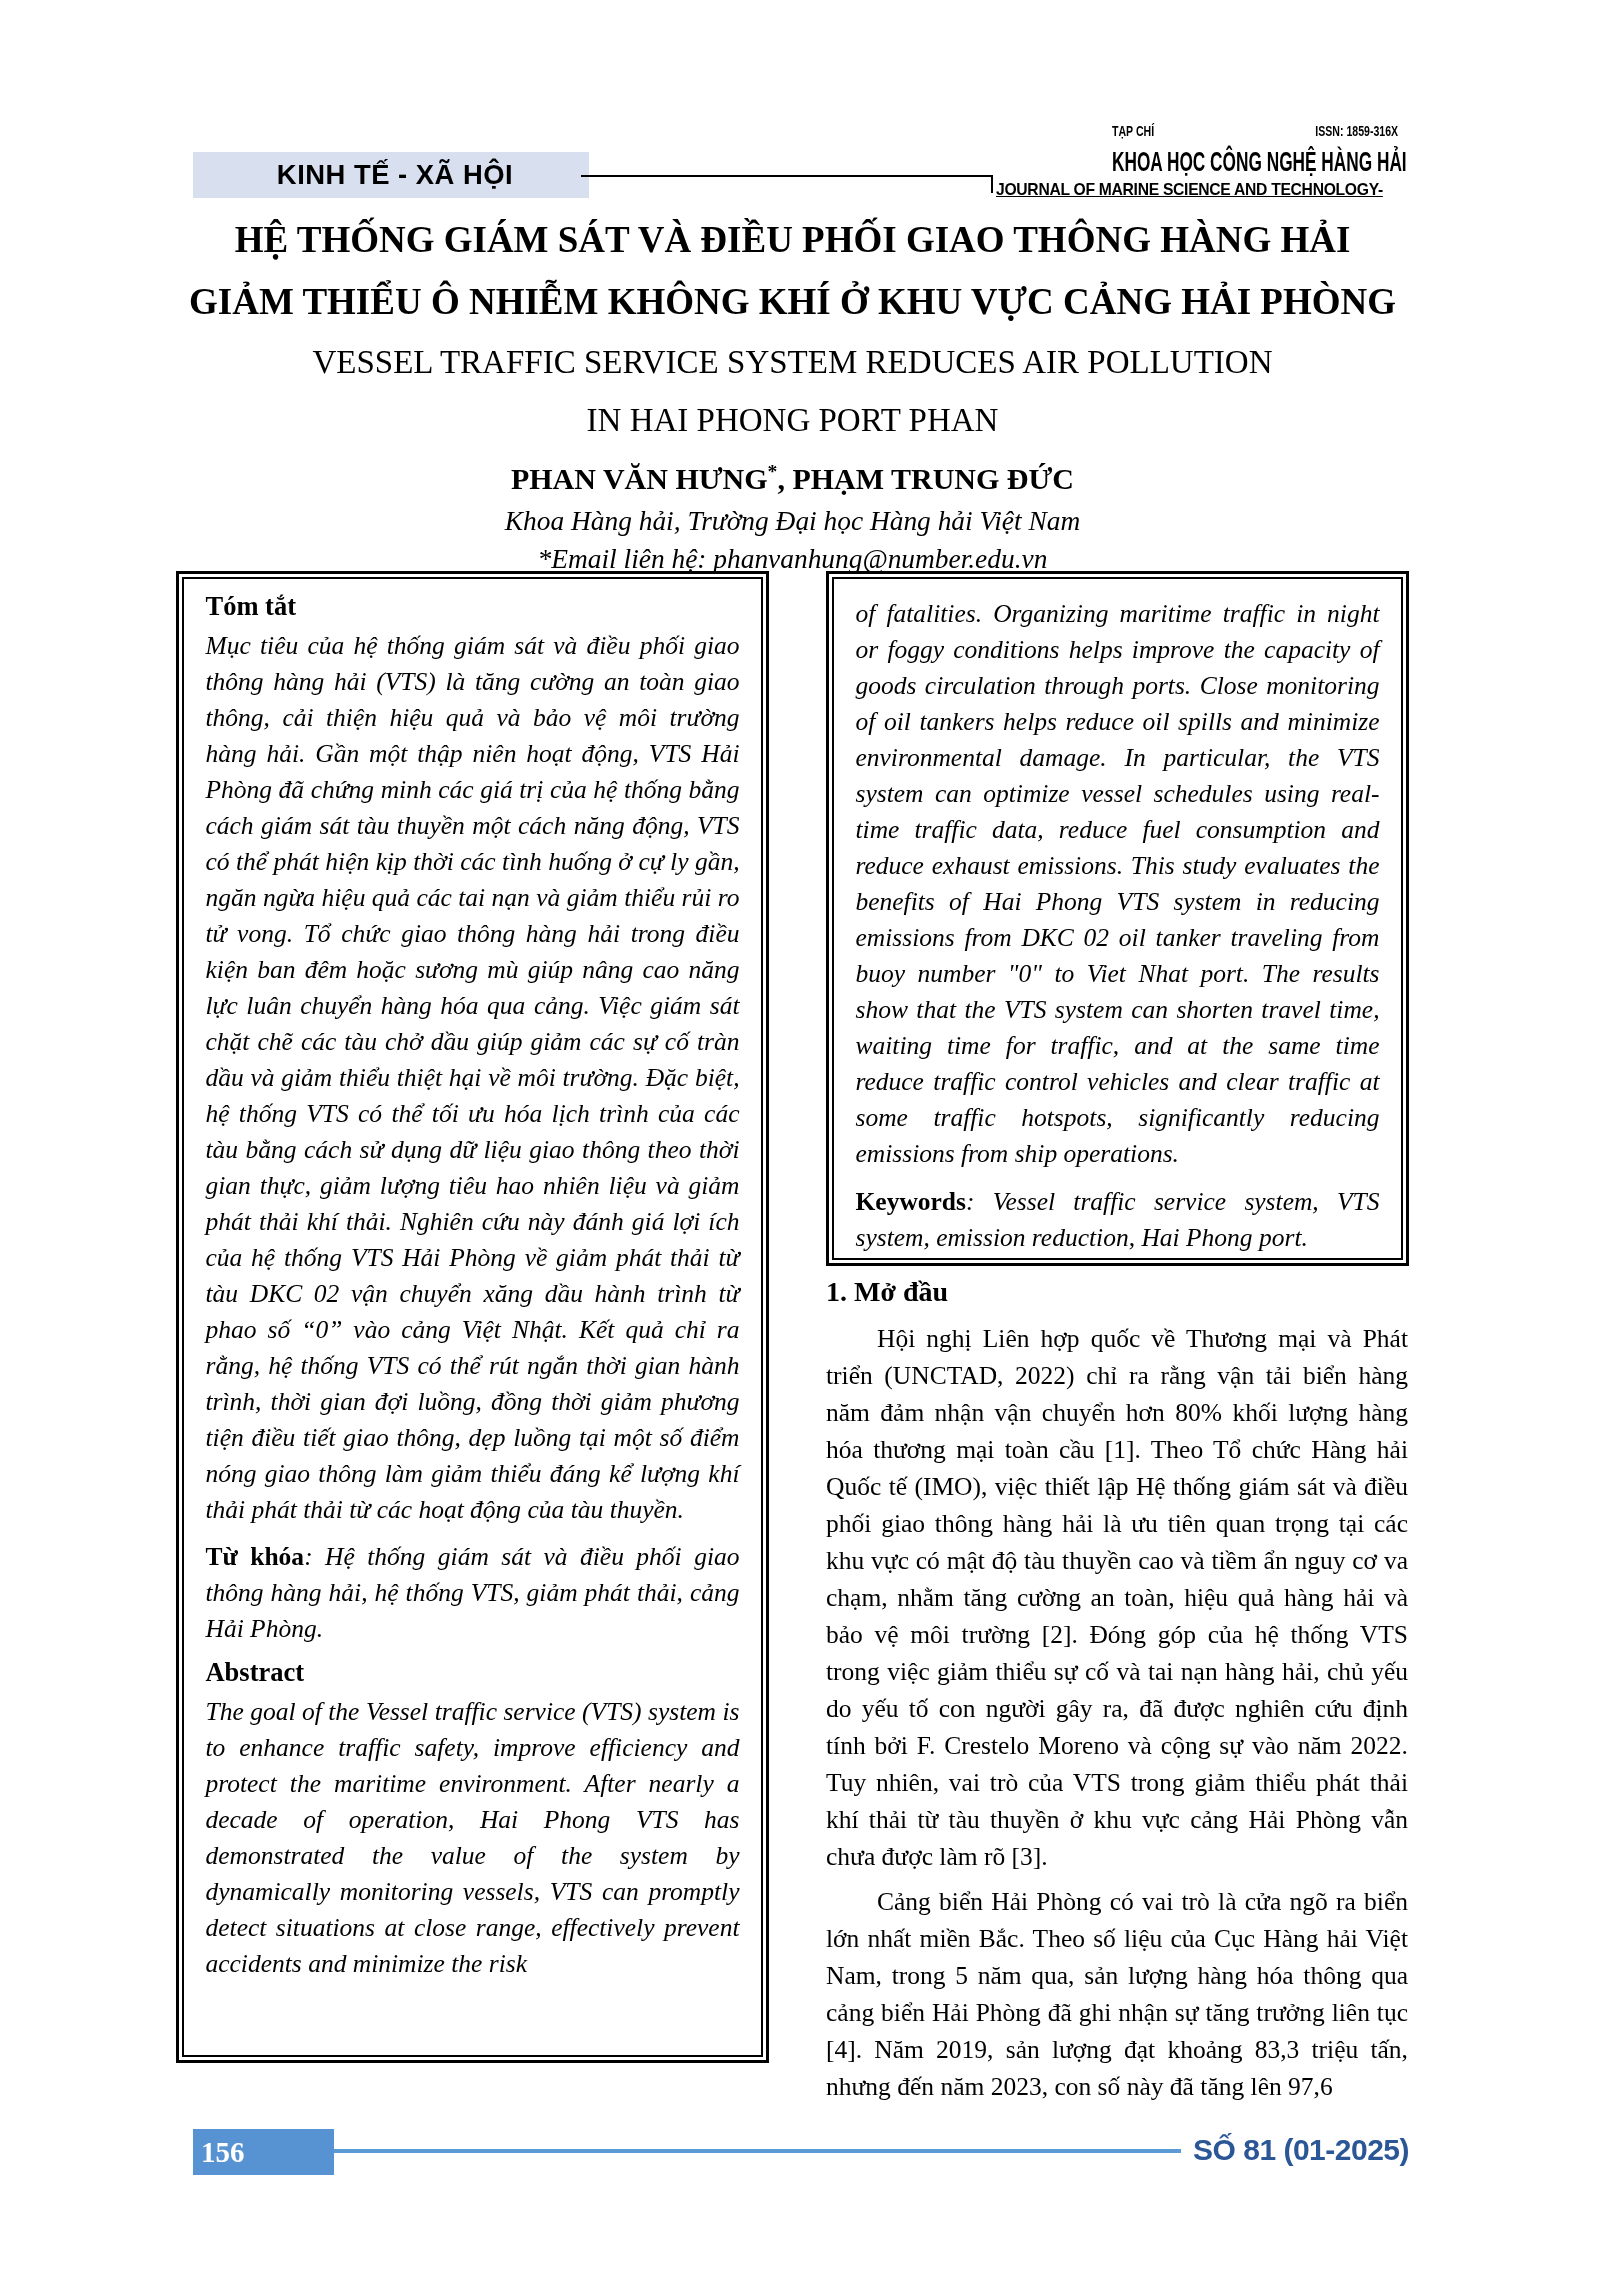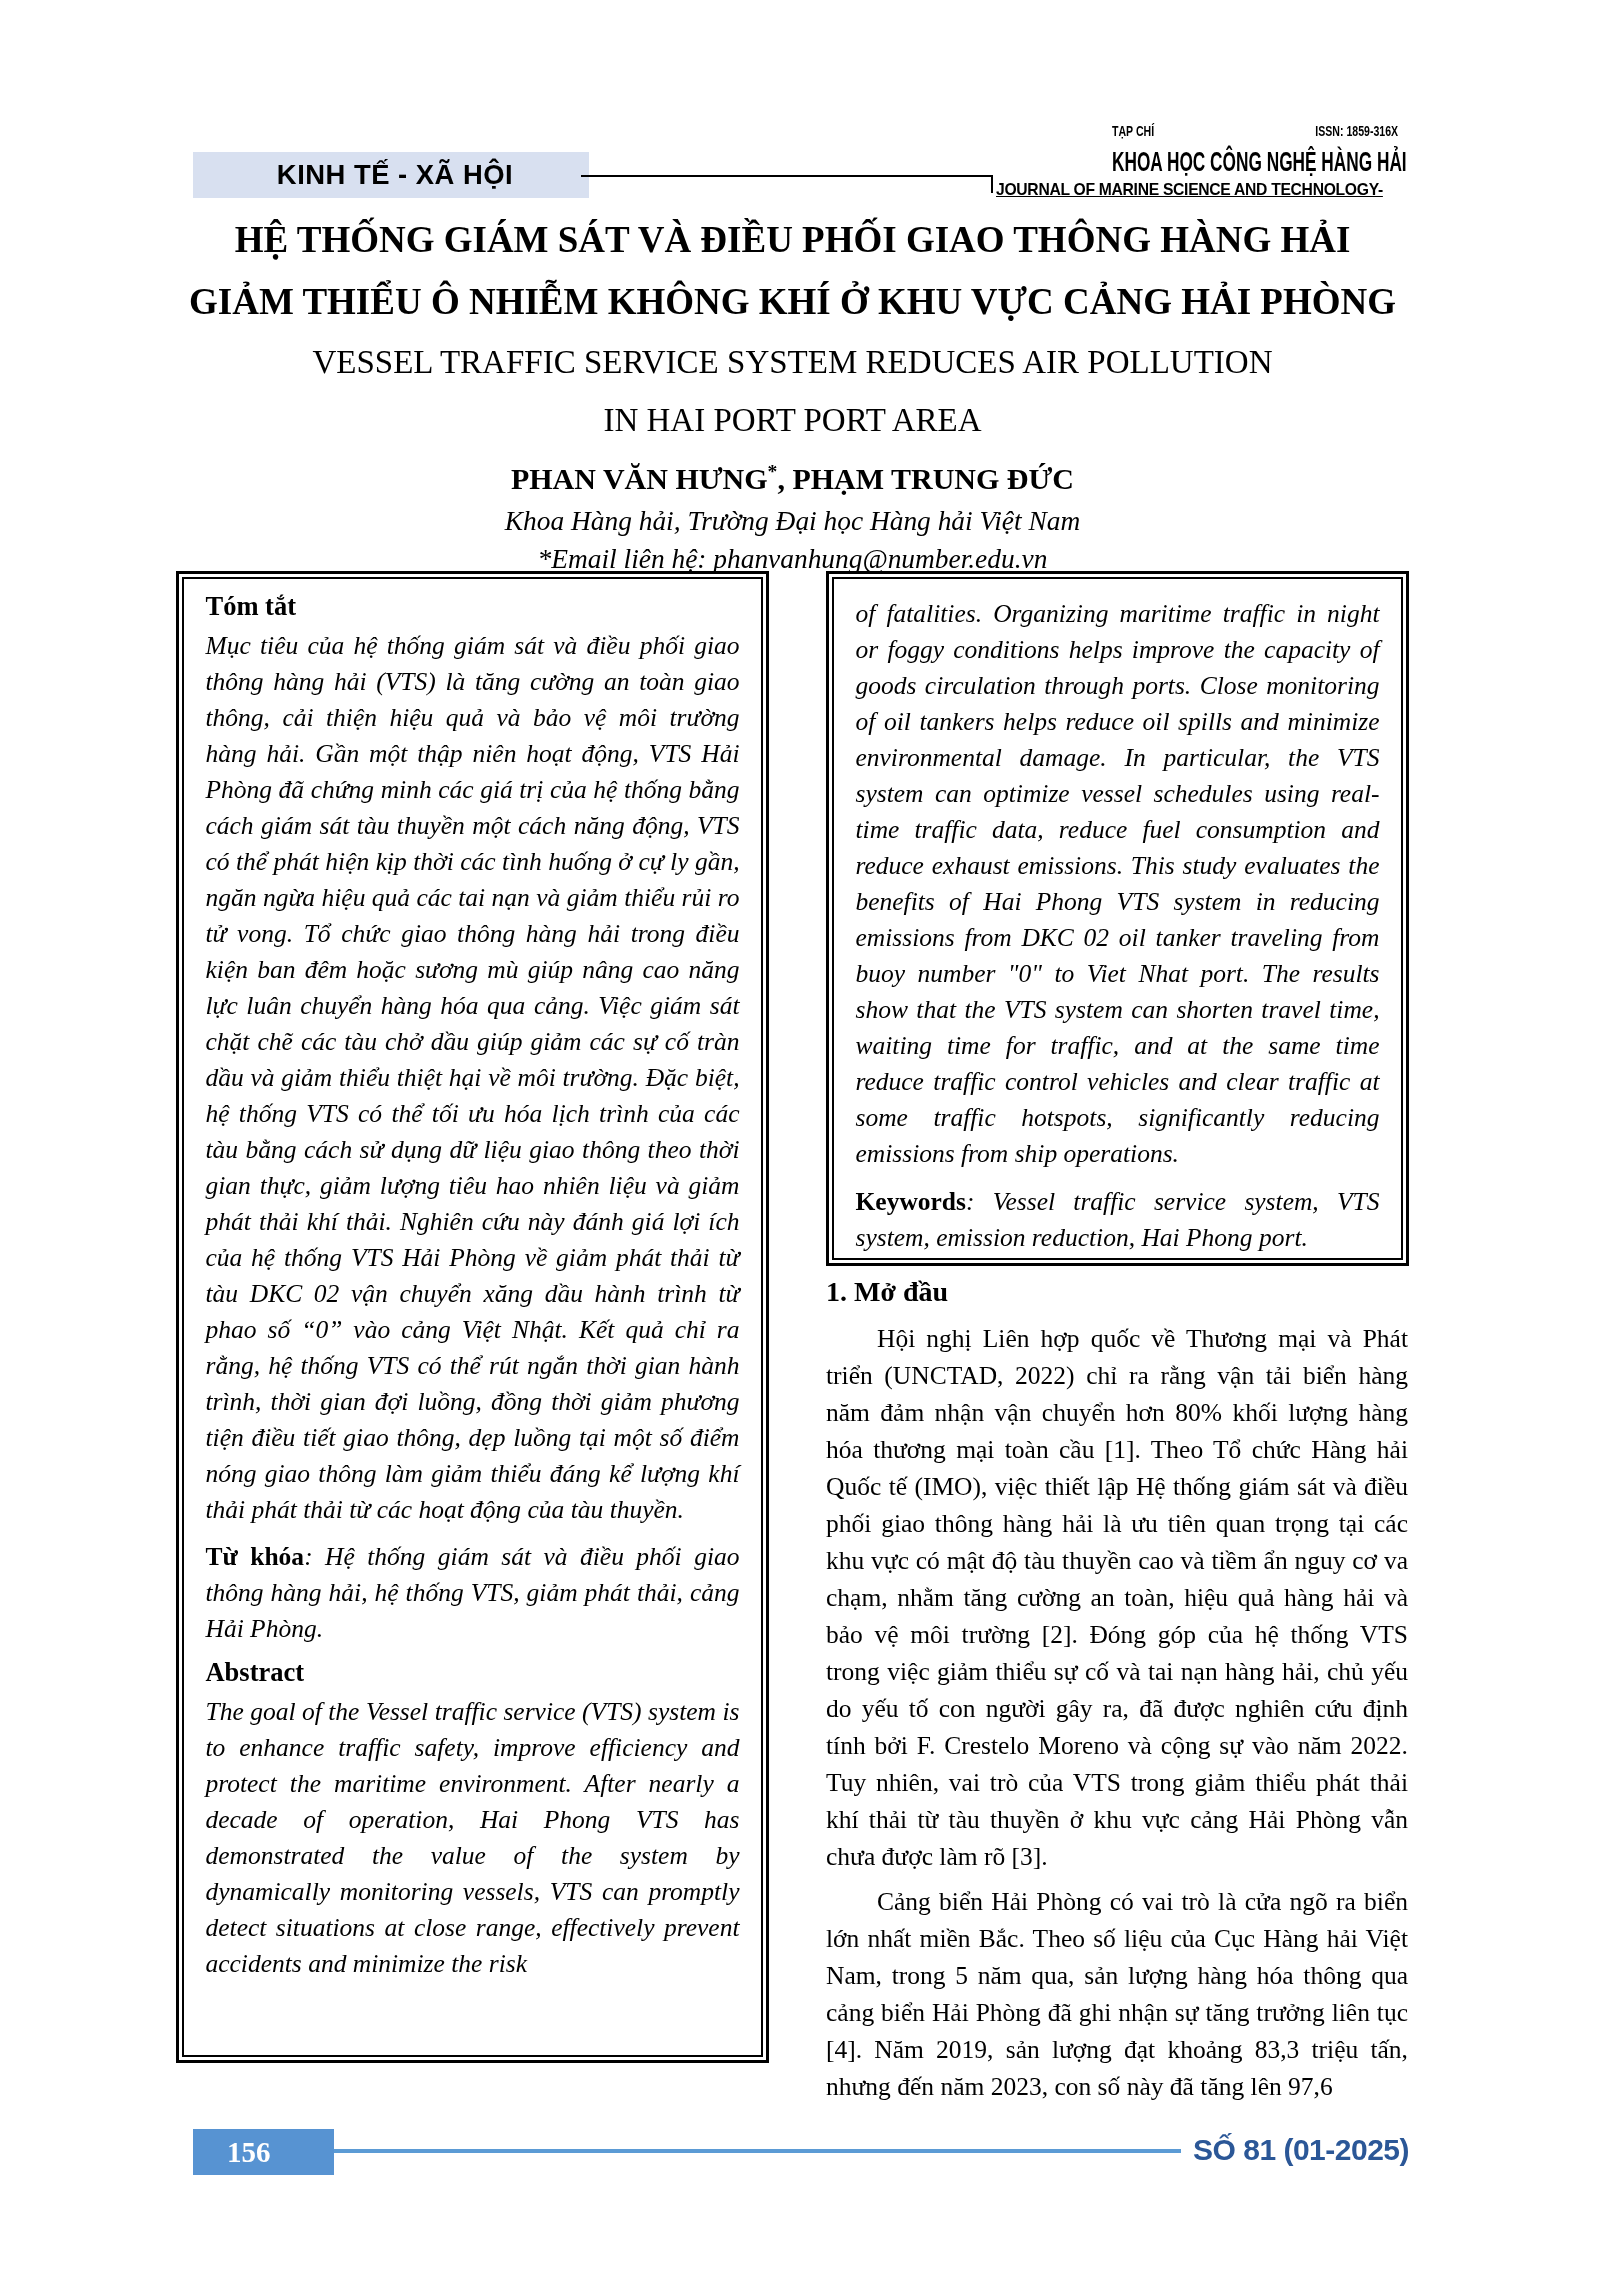--- a/index.html
+++ b/index.html
@@ -47,21 +47,21 @@
   .lbl{font-style:normal;font-weight:bold;}
 
   
   .intro{left:826px;top:1276px;width:582px;}
   .sec-h{font-size:28px;font-weight:bold;margin:0 0 11.8px 0;}
   .body-p{font-size:25.5px;line-height:37px;text-align:justify;text-indent:51px;margin:0 0 7.8px 0;}
 
   
   .pg-box{
     left:193px;top:2129px;width:141px;height:46px;background:#5793d2;
-    color:#fff;font-weight:bold;font-size:29px;line-height:46px;padding-left:34px;box-sizing:border-box;
+    color:#fff;font-weight:bold;font-size:29px;line-height:46px;padding-left:8px;box-sizing:border-box;
   }
   .ft-line{left:334px;top:2149px;width:847px;height:3.9px;background:#5b9bd5;}
   .ft-issue{
     left:1181px;top:2133px;width:228px;text-align:right;color:#2b5797;
     font-family:"Liberation Sans", sans-serif;font-weight:bold;font-size:30px;letter-spacing:-0.5px;
   }
 </style>
 </head>
 <body>
 
@@ -78,21 +78,21 @@
   <span class="cx jr-name">KHOA HỌC CÔNG NGHỆ HÀNG HẢI</span>
 </div>
 <div class="abs" style="left:996px;top:181px;">
   <span class="cx jr-sub">JOURNAL OF MARINE SCIENCE AND TECHNOLOGY-</span>
 </div>
 
 <div class="abs title-wrap">
   <div class="t-vi">HỆ THỐNG GIÁM SÁT VÀ ĐIỀU PHỐI GIAO THÔNG HÀNG HẢI</div>
   <div class="t-vi">GIẢM THIỂU Ô NHIỄM KHÔNG KHÍ Ở KHU VỰC CẢNG HẢI PHÒNG</div>
   <div class="t-en">VESSEL TRAFFIC SERVICE SYSTEM REDUCES AIR POLLUTION</div>
-  <div class="t-en">IN HAI PORT PORT AREA</div>
+  <div class="t-en">IN HAI PHONG PORT PHAN</div>
   <div class="t-au"><span>PHAN VĂN HƯNG</span><sup>*</sup><span>, PHẠM TRUNG ĐỨC</span></div>
   <div class="t-it">Khoa Hàng hải, Trường Đại học Hàng hải Việt Nam</div>
   <div class="t-it">*Email liên hệ: phanvanhung@number.edu.vn</div>
 </div>
 
 <div class="abs dbox box-left">
   <div class="dbox-inner">
     <div class="box-h">Tóm tắt</div>
     <p class="box-body">Mục tiêu của hệ thống giám sát và điều phối giao thông hàng hải (VTS) là tăng cường an toàn giao thông, cải thiện hiệu quả và bảo vệ môi trường hàng hải. Gần một thập niên hoạt động, VTS Hải Phòng đã chứng minh các giá trị của hệ thống bằng cách giám sát tàu thuyền một cách năng động, VTS có thể phát hiện kịp thời các tình huống ở cự ly gần, ngăn ngừa hiệu quả các tai nạn và giảm thiểu rủi ro tử vong. Tổ chức giao thông hàng hải trong điều kiện ban đêm hoặc sương mù giúp nâng cao năng lực luân chuyển hàng hóa qua cảng. Việc giám sát chặt chẽ các tàu chở dầu giúp giảm các sự cố tràn dầu và giảm thiểu thiệt hại về môi trường. Đặc biệt, hệ thống VTS có thể tối ưu hóa lịch trình của các tàu bằng cách sử dụng dữ liệu giao thông theo thời gian thực, giảm lượng tiêu hao nhiên liệu và giảm phát thải khí thải. Nghiên cứu này đánh giá lợi ích của hệ thống VTS Hải Phòng về giảm phát thải từ tàu DKC 02 vận chuyển xăng dầu hành trình từ phao số “0” vào cảng Việt Nhật. Kết quả chỉ ra rằng, hệ thống VTS có thể rút ngắn thời gian hành trình, thời gian đợi luồng, đồng thời giảm phương tiện điều tiết giao thông, dẹp luồng tại một số điểm nóng giao thông làm giảm thiểu đáng kể lượng khí thải phát thải từ các hoạt động của tàu thuyền.</p>
     <p class="box-body kw"><span class="lbl">Từ khóa</span><span>: Hệ thống giám sát và điều phối giao thông hàng hải, hệ thống VTS, giảm phát thải, cảng Hải Phòng.</span></p>

